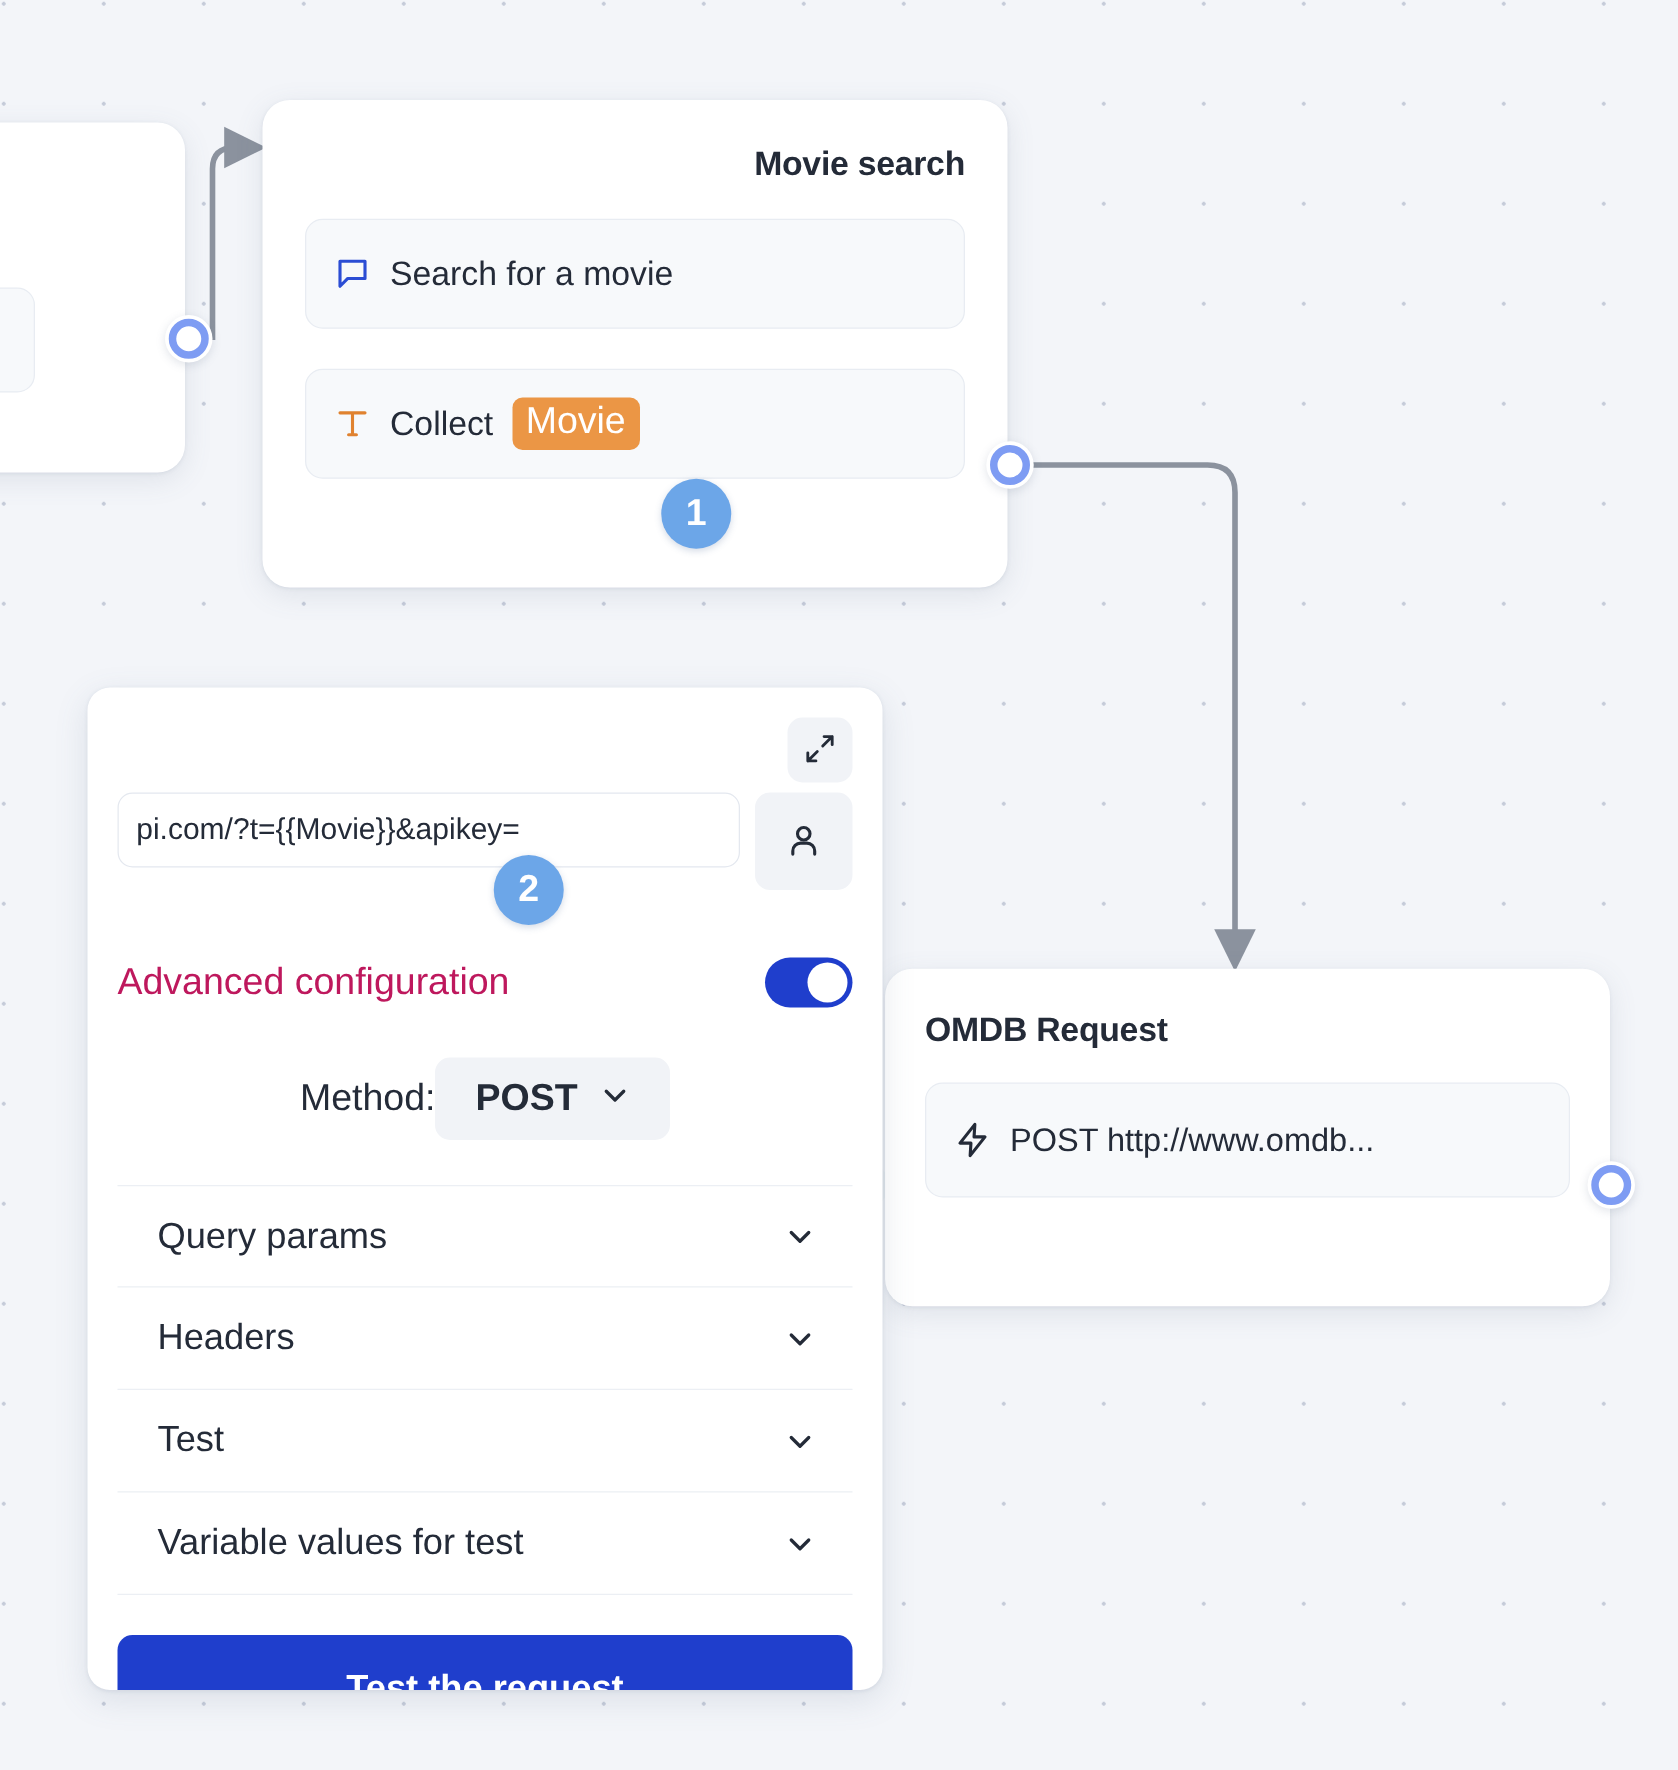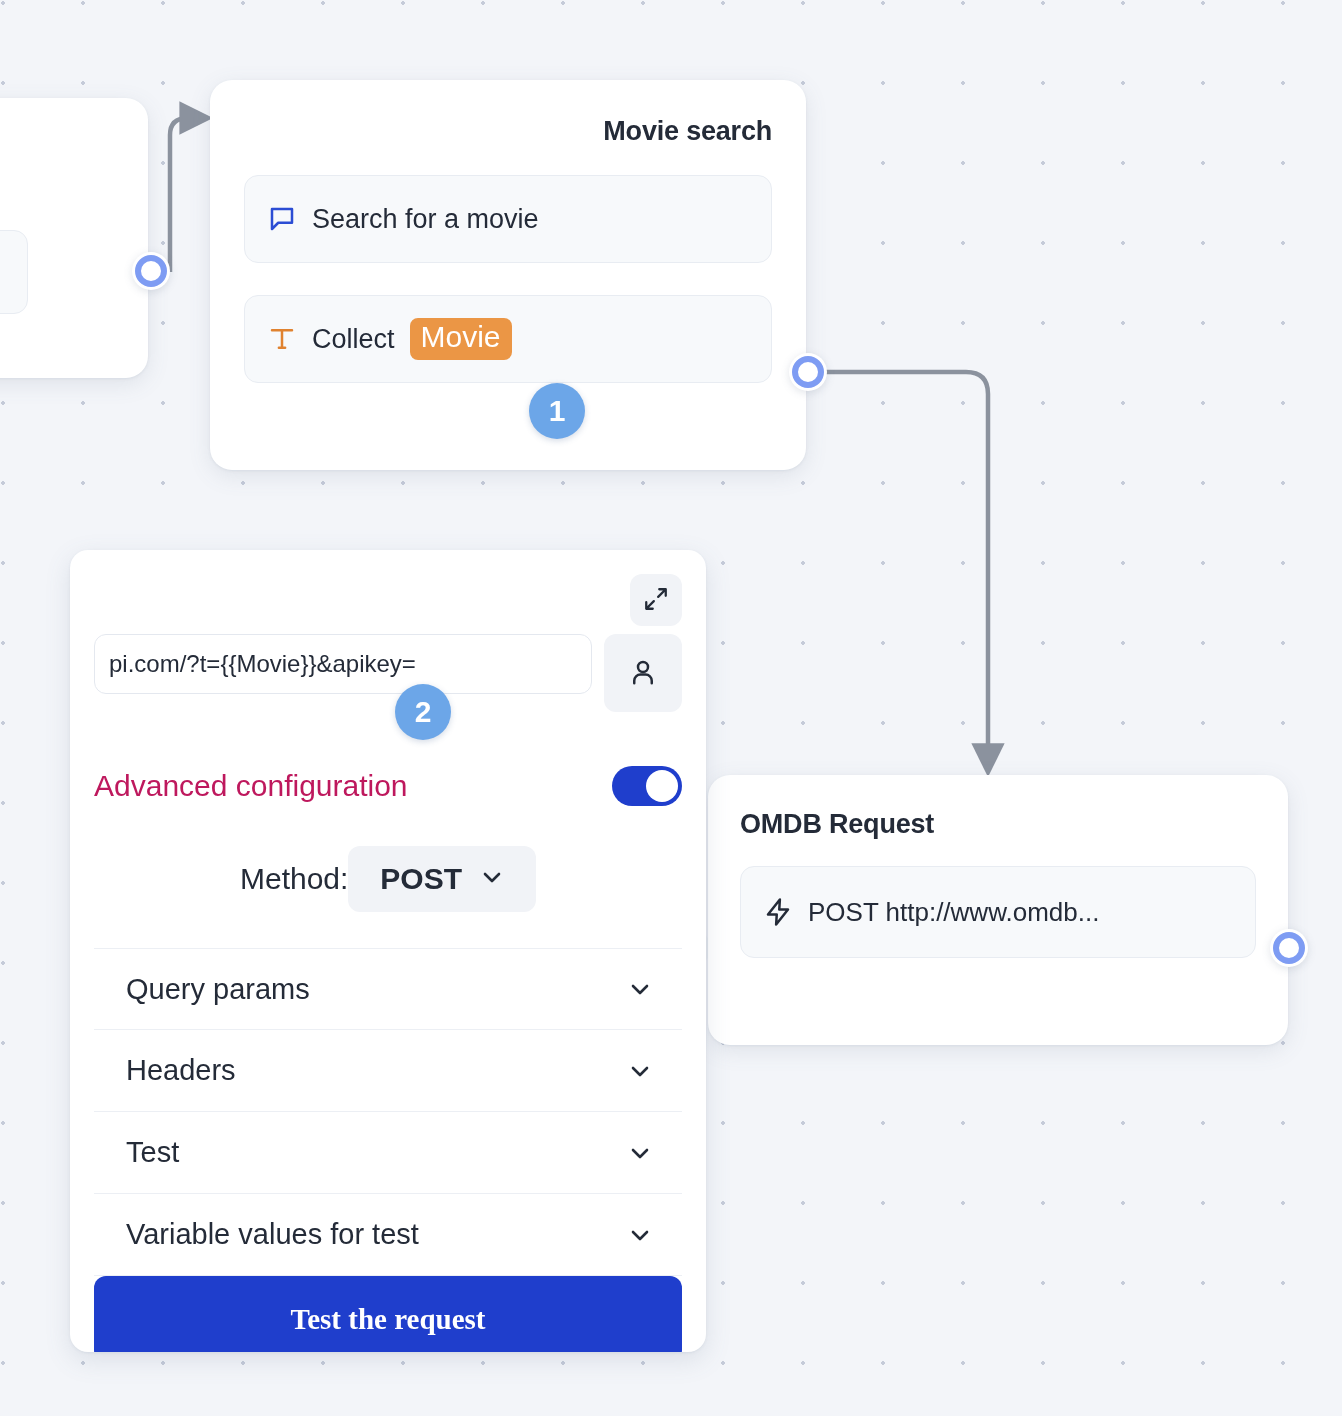--- a/index.html
+++ b/index.html
@@ -218,26 +218,27 @@
     border-bottom: 1px solid #eceff4;
     cursor: pointer;
   }
   .acc-item:first-child { border-top: 1px solid #eceff4; }
   .acc-label { font-size: 29px; color: #242b38; padding-left: 32px; }
   .acc-chevron { padding-right: 30px; display: flex; align-items: center; }
 
   .test-btn {
     display: block;
     width: 100%;
+    margin-top: 32px;
     height: 86px;
     border: none;
     border-radius: 12px;
     background: #1f3ecc;
     color: #ffffff;
-    font-family: Liberation Serif, serif;
+    font-family: Liberation Sans, sans-serif;
     font-size: 29px;
     font-weight: 700;
     cursor: pointer;
   }
 
   
   .step-badge {
     position: absolute;
     width: 56px; height: 56px;
     border-radius: 50%;

